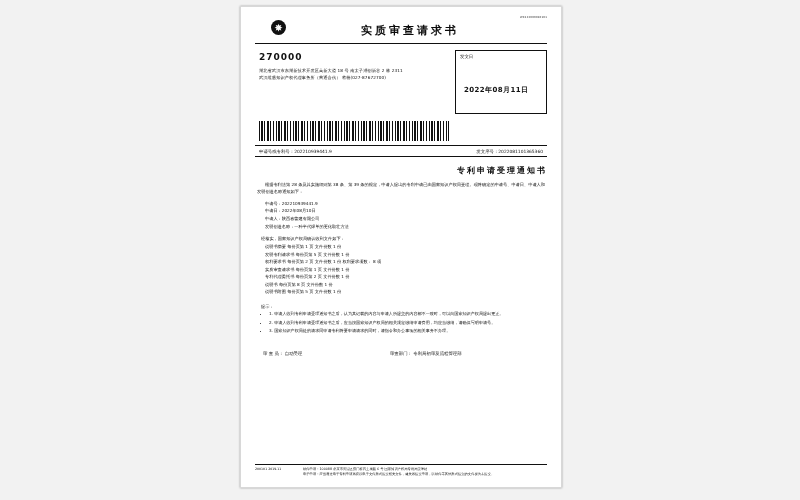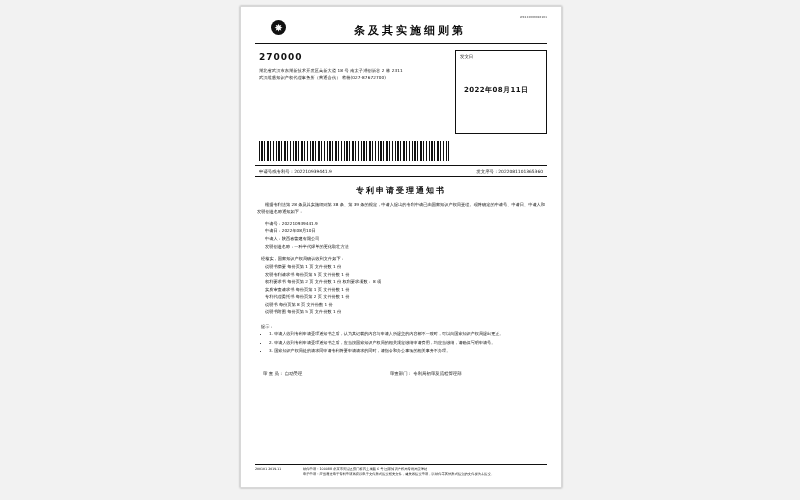--- a/index.html
+++ b/index.html
@@ -56,21 +56,21 @@
   }
   .zip{
     font-size:9px;font-weight:bold;letter-spacing:1px;color:#111;
     margin:2px 0 6px 4px;
   }
   .addr-line{
     font-size:4.2px;color:#111;margin:1.6px 0 0 4px;letter-spacing:.1px;
   }
   .datebox{
     width:92px;border:1.1px solid #111;box-sizing:border-box;
-    height:84px;position:relative;
+    height:64px;position:relative;
   }
   .datebox .lbl{
     position:absolute;left:4px;top:3px;font-size:4.4px;color:#111;
   }
   .datebox .val{
     position:absolute;left:8px;top:34px;
     font-size:7px;font-weight:bold;color:#111;letter-spacing:.4px;
   }
   
   .barcode-wrap{margin-top:7px;padding-left:4px;}
@@ -84,21 +84,21 @@
   }
   
   .numrow{
     display:flex;justify-content:space-between;
     border-top:1px solid #111;border-bottom:1px solid #111;
     margin-top:4px;padding:2.5px 4px;
   }
   .numrow div{font-size:4.4px;color:#111;}
   
   .doc-title{
-    text-align:center;font-size:8px;font-weight:bold;letter-spacing:2px;
+    text-align:right;font-size:8px;font-weight:bold;letter-spacing:2px;
     margin:8px 0 6px;color:#0b0b0b;
   }
   .para{
     font-size:4.2px;line-height:1.65;color:#111;text-align:justify;
     margin:0 2px 4px 2px;text-indent:8px;
   }
   .sec-title{
     font-size:4.2px;color:#111;margin:6px 0 2px 6px;
   }
   .kv-list div{
@@ -133,21 +133,21 @@
 </head>
 <body>
 
 <div class="page">
   <div class="inner">
 
     <div class="corner-code">WX122009010101</div>
 
     <div class="hdr">
       <div class="emblem">✵</div>
-      <div class="hdr-title">条及其实施细则第</div>
+      <div class="hdr-title">实质审查请求书</div>
     </div>
 
     <div class="addr-wrap">
       <div class="addr">
         <div class="zip">270000</div>
         <div class="addr-line">湖北省武汉市东湖新技术开发区高新大道 18 号 南太子湖创新谷 2 栋 2311</div>
         <div class="addr-line">武汉维盾知识产权代理事务所（普通合伙）  蒋楠(027-87672700)</div>
       </div>
       <div class="datebox">
         <div class="lbl">发文日</div>

